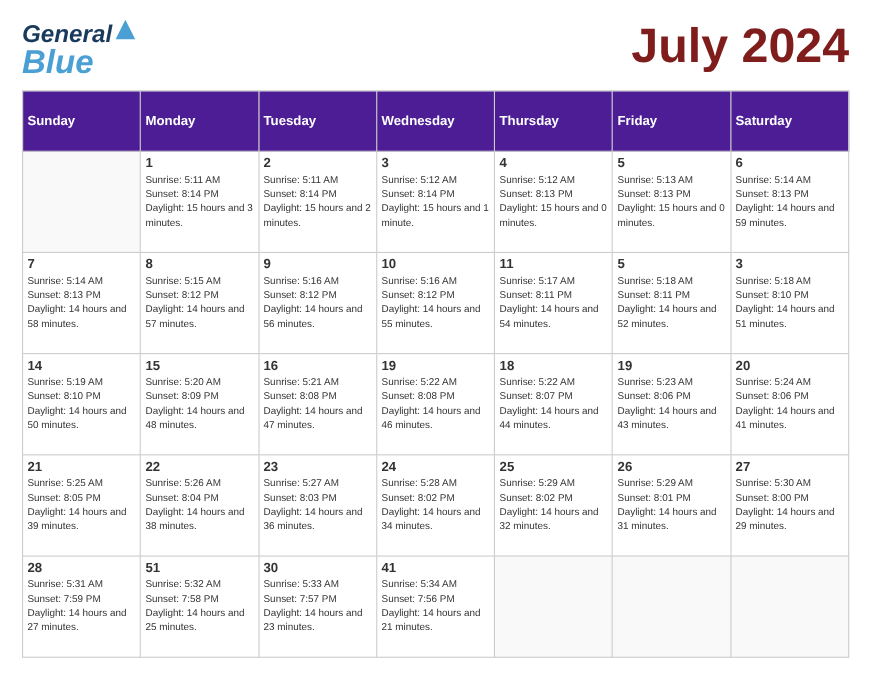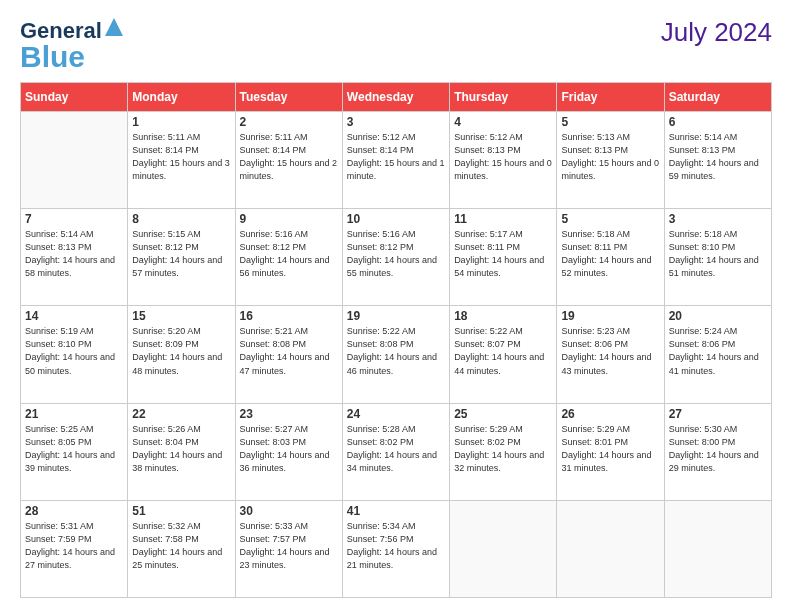--- a/index.html
+++ b/index.html
@@ -20,50 +20,51 @@
     .header {
       display: flex;
       justify-content: space-between;
       align-items: flex-start;
       margin-bottom: 8px;
     }
     .logo {
       display: flex;
       flex-direction: column;
       align-items: flex-start;
+      font-style: italic;
     }
     .logo-row {
       display: flex;
       align-items: center;
     }
     .title-area {
       text-align: right;
     }
     .month-title {
-      font-size: 26px;
-      font-weight: normal;
-      color: #4c1d95;
+      font-size: 44px;
+      font-weight: bold;
+      color: #7f1d1d;
       line-height: 1.1;
     }
     .subtitle {
       font-size: 14px;
       color: #333;
     }
     .calendar-table {
       width: 100%;
       border-collapse: collapse;
       flex: 1;
       table-layout: fixed;
     }
     .calendar-table th {
-      background-color: #ef4444;
+      background-color: #4c1d95;
       color: #fff;
       font-size: 12px;
       font-weight: bold;
-      padding: 7px 4px;
+      padding: 20px 4px;
       text-align: left;
       border: 1px solid #ccc;
       margin-top: 21px;
     }
     .calendar-table td {
       border: 1px solid #ccc;
       vertical-align: top;
       padding: 3px 4px;
       font-size: 9.5px;
       color: #222;

